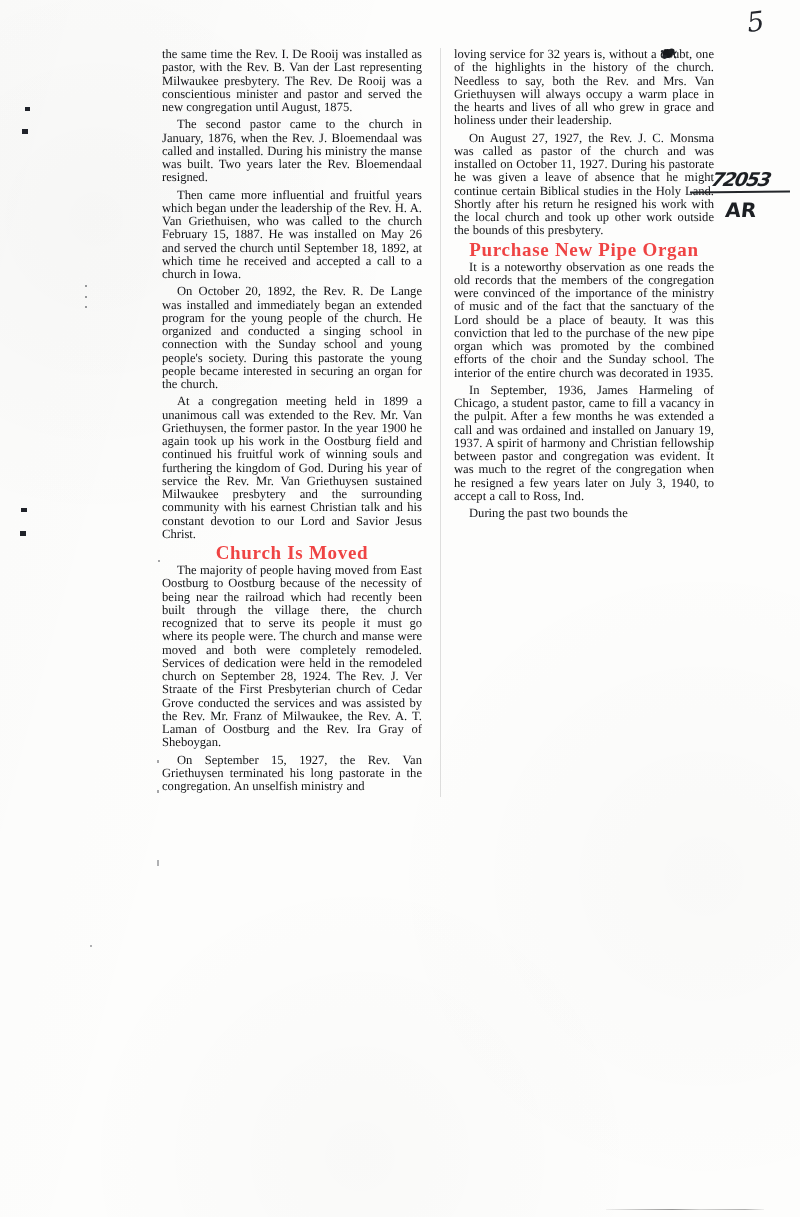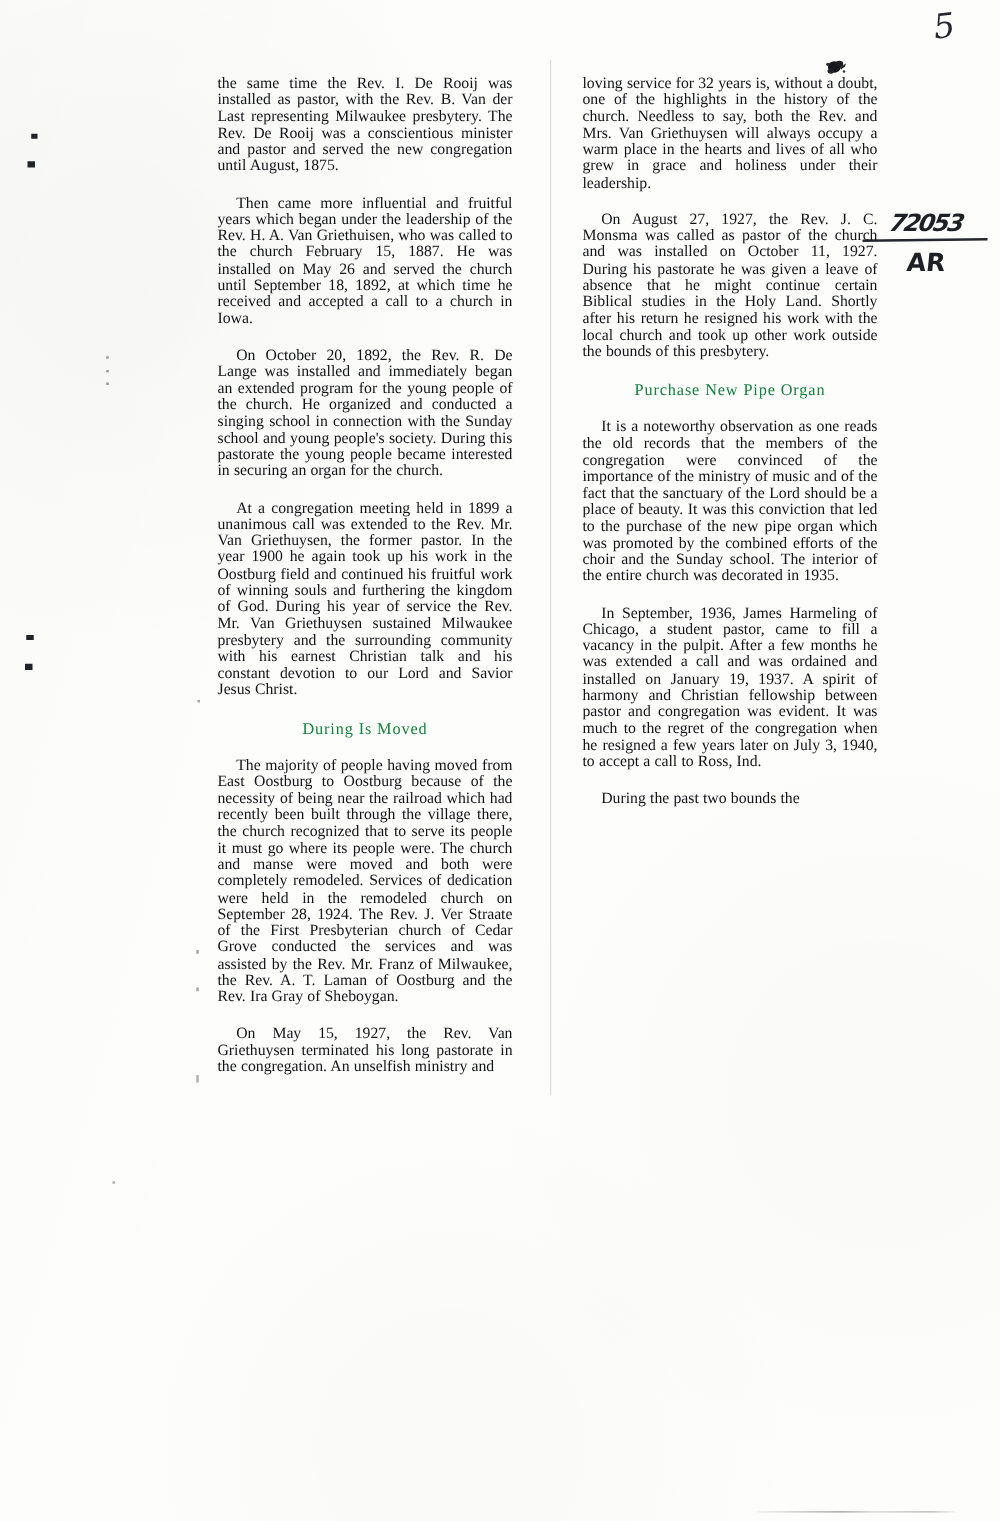--- a/index.html
+++ b/index.html
@@ -100,39 +100,39 @@
   .column-left  { padding-right: 14px; }
   .gutter-rule {
     width: 1px;
     background: rgba(60,60,60,0.16);
     margin: 4px 9px 0 0;
     align-self: stretch;
   }
   .column-right { padding-left: 0px; }
 
   p.para {
-    margin: 16px;
+    margin: 4px;
     font-size: 12.6px;
     line-height: 13.25px;
     text-align: justify;
     text-align-last: left;
     word-spacing: 0.2px;
     color: #121317;
     text-rendering: geometricPrecision;
   }
   p.para.indent { text-indent: 15px; }
 
   h2.subhead {
     margin: 3px 0 1px 0;
-    font-size: 13px;
+    font-size: 19px;
     line-height: 15px;
-    font-weight: normal;
+    font-weight: bold;
     text-align: center;
     letter-spacing: 0.7px;
-    color: #15803d;
+    color: #ef4444;
   }
 
   
   p.para:last-child { text-align-last: left; }
 
   
   .ink-blot {
     position: absolute;
     top: 47px;
     left: 659px;
@@ -178,26 +178,27 @@
 
   <div class="margin-annotation">
     <span class="accession-code">72053</span>
     <span class="accession-rule"></span>
     <span class="accession-initials">AR</span>
   </div>
 
   <div class="article">
     <div class="column column-left" id="col-left">
         <p class="para">the same time the Rev. I. De Rooij was installed as pastor, with the Rev. B. Van der Last representing Milwaukee presbytery. The Rev. De Rooij was a conscientious minister and pastor and served the new congregation until August, 1875.</p>
+        <p class="para indent">The second pastor came to the church in January, 1876, when the Rev. J. Bloemendaal was called and installed. During his ministry the manse was built. Two years later the Rev. Bloemendaal resigned.</p>
         <p class="para indent">Then came more influential and fruitful years which began under the leadership of the Rev. H. A. Van Griethuisen, who was called to the church February 15, 1887. He was installed on May 26 and served the church until September 18, 1892, at which time he received and accepted a call to a church in Iowa.</p>
         <p class="para indent">On October 20, 1892, the Rev. R. De Lange was installed and immediately began an extended program for the young people of the church. He organized and conducted a singing school in connection with the Sunday school and young people's society. During this pastorate the young people became interested in securing an organ for the church.</p>
         <p class="para indent">At a congregation meeting held in 1899 a unanimous call was extended to the Rev. Mr. Van Griethuysen, the former pastor. In the year 1900 he again took up his work in the Oostburg field and continued his fruitful work of winning souls and furthering the kingdom of God. During his year of service the Rev. Mr. Van Griethuysen sustained Milwaukee presbytery and the surrounding community with his earnest Christian talk and his constant devotion to our Lord and Savior Jesus Christ.</p>
-        <h2 class="subhead">During Is Moved</h2>
+        <h2 class="subhead">Church Is Moved</h2>
         <p class="para indent">The majority of people having moved from East Oostburg to Oostburg because of the necessity of being near the railroad which had recently been built through the village there, the church recognized that to serve its people it must go where its people were. The church and manse were moved and both were completely remodeled. Services of dedication were held in the remodeled church on September 28, 1924. The Rev. J. Ver Straate of the First Presbyterian church of Cedar Grove conducted the services and was assisted by the Rev. Mr. Franz of Milwaukee, the Rev. A. T. Laman of Oostburg and the Rev. Ira Gray of Sheboygan.</p>
-        <p class="para indent">On May 15, 1927, the Rev. Van Griethuysen terminated his long pastorate in the congregation. An unselfish ministry and</p>
+        <p class="para indent">On September 15, 1927, the Rev. Van Griethuysen terminated his long pastorate in the congregation. An unselfish ministry and</p>
       </div>
     <div class="gutter-rule"></div>
     <div class="column column-right" id="col-right">
         <p class="para">loving service for 32 years is, without a doubt, one of the highlights in the history of the church. Needless to say, both the Rev. and Mrs. Van Griethuysen will always occupy a warm place in the hearts and lives of all who grew in grace and holiness under their leadership.</p>
         <p class="para indent">On August 27, 1927, the Rev. J. C. Monsma was called as pastor of the church and was installed on October 11, 1927. During his pastorate he was given a leave of absence that he might continue certain Biblical studies in the Holy Land. Shortly after his return he resigned his work with the local church and took up other work outside the bounds of this presbytery.</p>
         <h2 class="subhead">Purchase New Pipe Organ</h2>
         <p class="para indent">It is a noteworthy observation as one reads the old records that the members of the congregation were convinced of the importance of the ministry of music and of the fact that the sanctuary of the Lord should be a place of beauty. It was this conviction that led to the purchase of the new pipe organ which was promoted by the combined efforts of the choir and the Sunday school. The interior of the entire church was decorated in 1935.</p>
         <p class="para indent">In September, 1936, James Harmeling of Chicago, a student pastor, came to fill a vacancy in the pulpit. After a few months he was extended a call and was ordained and installed on January 19, 1937. A spirit of harmony and Christian fellowship between pastor and congregation was evident. It was much to the regret of the congregation when he resigned a few years later on July 3, 1940, to accept a call to Ross, Ind.</p>
         <p class="para indent">During the past two bounds the</p>
       </div>

